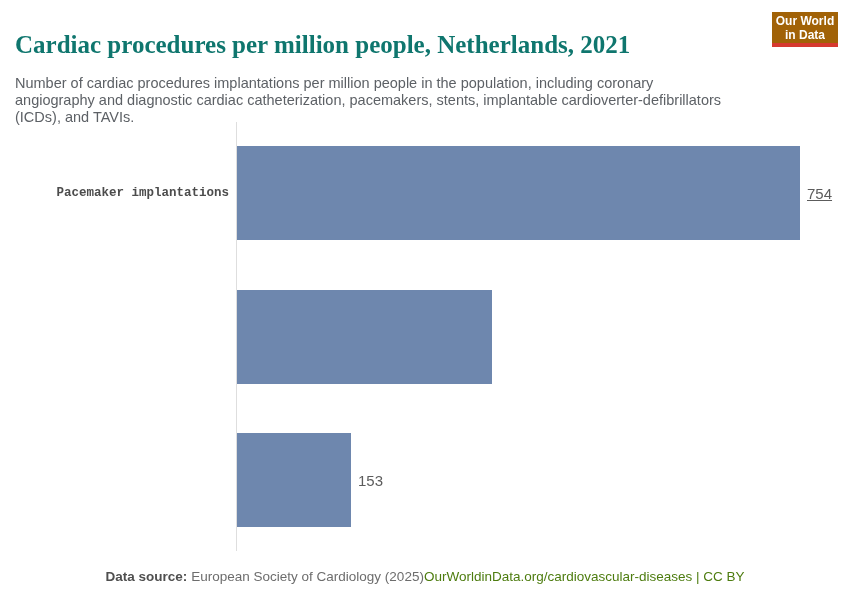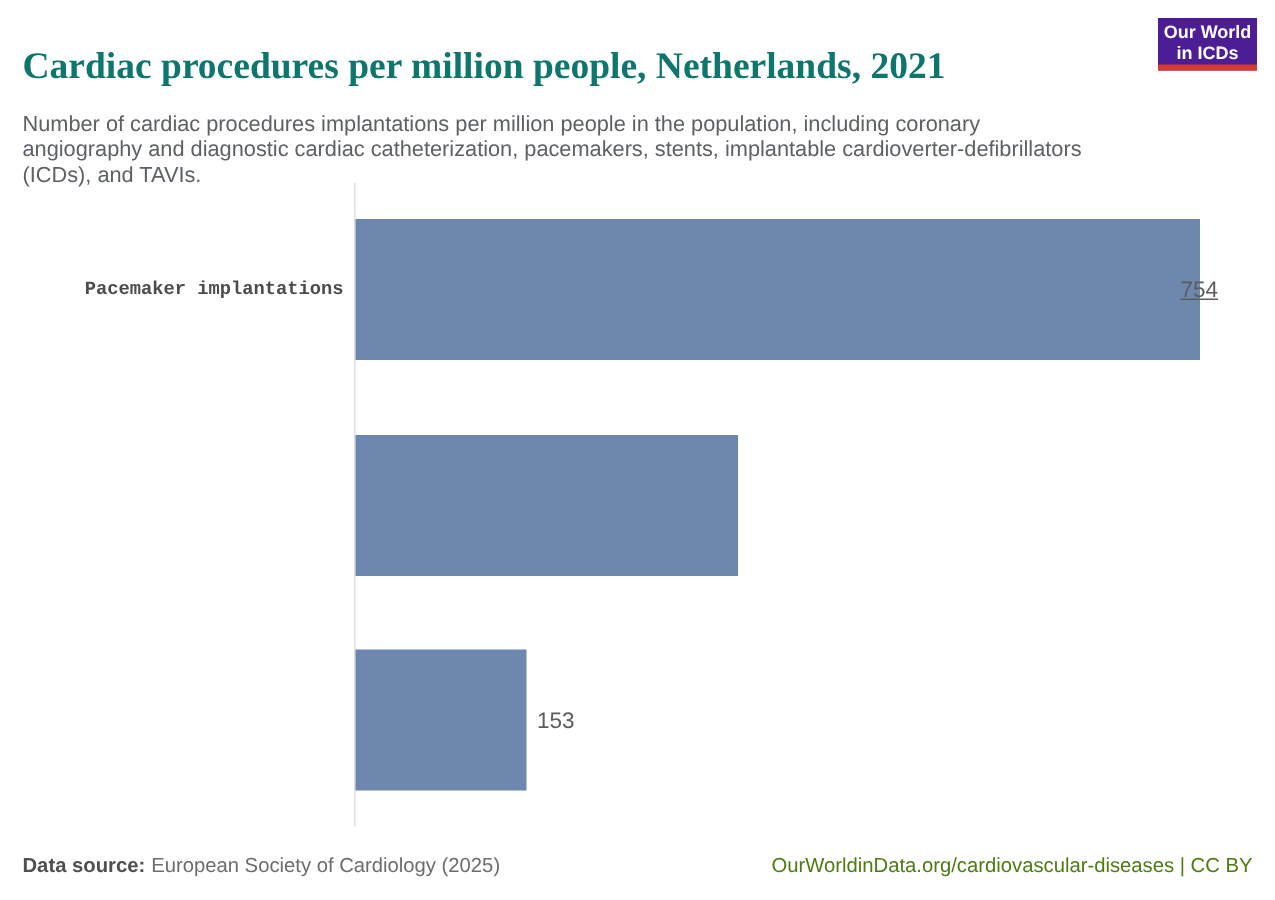--- a/index.html
+++ b/index.html
@@ -34,21 +34,21 @@
     line-height: 17px;
     color: #5d6166;
     white-space: pre-line;
   }
   .owid-logo {
     position: absolute;
     left: 772px;
     top: 12px;
     width: 66px;
     height: 31px;
-    background: #4c1d95;
+    background: #a16207;
     border-bottom: 4px solid #d6392f;
     color: #ffffff;
     font-size: 12px;
     font-weight: 700;
     line-height: 14px;
     text-align: center;
     display: flex;
     flex-direction: column;
     justify-content: center;
   }
@@ -87,47 +87,47 @@
     color: #5c5c5c;
   }
 
   
   .footer {
     position: absolute;
     left: 15px;
     top: 568px;
     width: 820px;
     display: flex;
-    justify-content: space-between;
+    justify-content: center;
     font-size: 13.5px;
     line-height: 18px;
   }
   .ds-label { font-weight: 700; color: #4f4f4f; }
   .ds-value { color: #6d6d6d; margin-left: 4px; }
   .footer-link { color: #4d7c0f; text-decoration: none; }
 </style>
 </head>
 <body>
 
 <div class="canvas">
 
   <h1 class="chart-title">Cardiac procedures per million people, Netherlands, 2021</h1>
   <p class="chart-subtitle">Number of cardiac procedures implantations per million people in the population, including coronary
 angiography and diagnostic cardiac catheterization, pacemakers, stents, implantable cardioverter-defibrillators
 (ICDs), and TAVIs.</p>
   <div class="owid-logo">
     <span>Our World</span>
-    <span>in ICDs</span>
+    <span>in Data</span>
   </div>
 
   <div class="plot" id="plot">
     <div class="y-axis-line"></div>
   <div class="cat-label" style="top: 146px; height: 94px;">Pacemaker implantations</div>
       <div class="bar" style="left: 237px; top: 146px; width: 563px; height: 94px; background: rgb(110, 135, 174);"></div>
-      <div class="val-label" style="left: 787px; top: 146px; height: 94px; text-decoration: underline;">754</div>
+      <div class="val-label" style="left: 807px; top: 146px; height: 94px; text-decoration: underline;">754</div>
       <div class="bar" style="left: 237px; top: 290px; width: 255px; height: 94px; background: rgb(110, 135, 174);"></div>
       <div class="bar" style="left: 237px; top: 433px; width: 114px; height: 94px; background: rgb(110, 135, 174);"></div>
       <div class="val-label" style="left: 358px; top: 433px; height: 94px;">153</div>
     </div>
 
   <div class="footer">
     <div>
       <span class="ds-label">Data source:</span><span class="ds-value">European Society of Cardiology (2025)</span>
     </div>
     <div>

